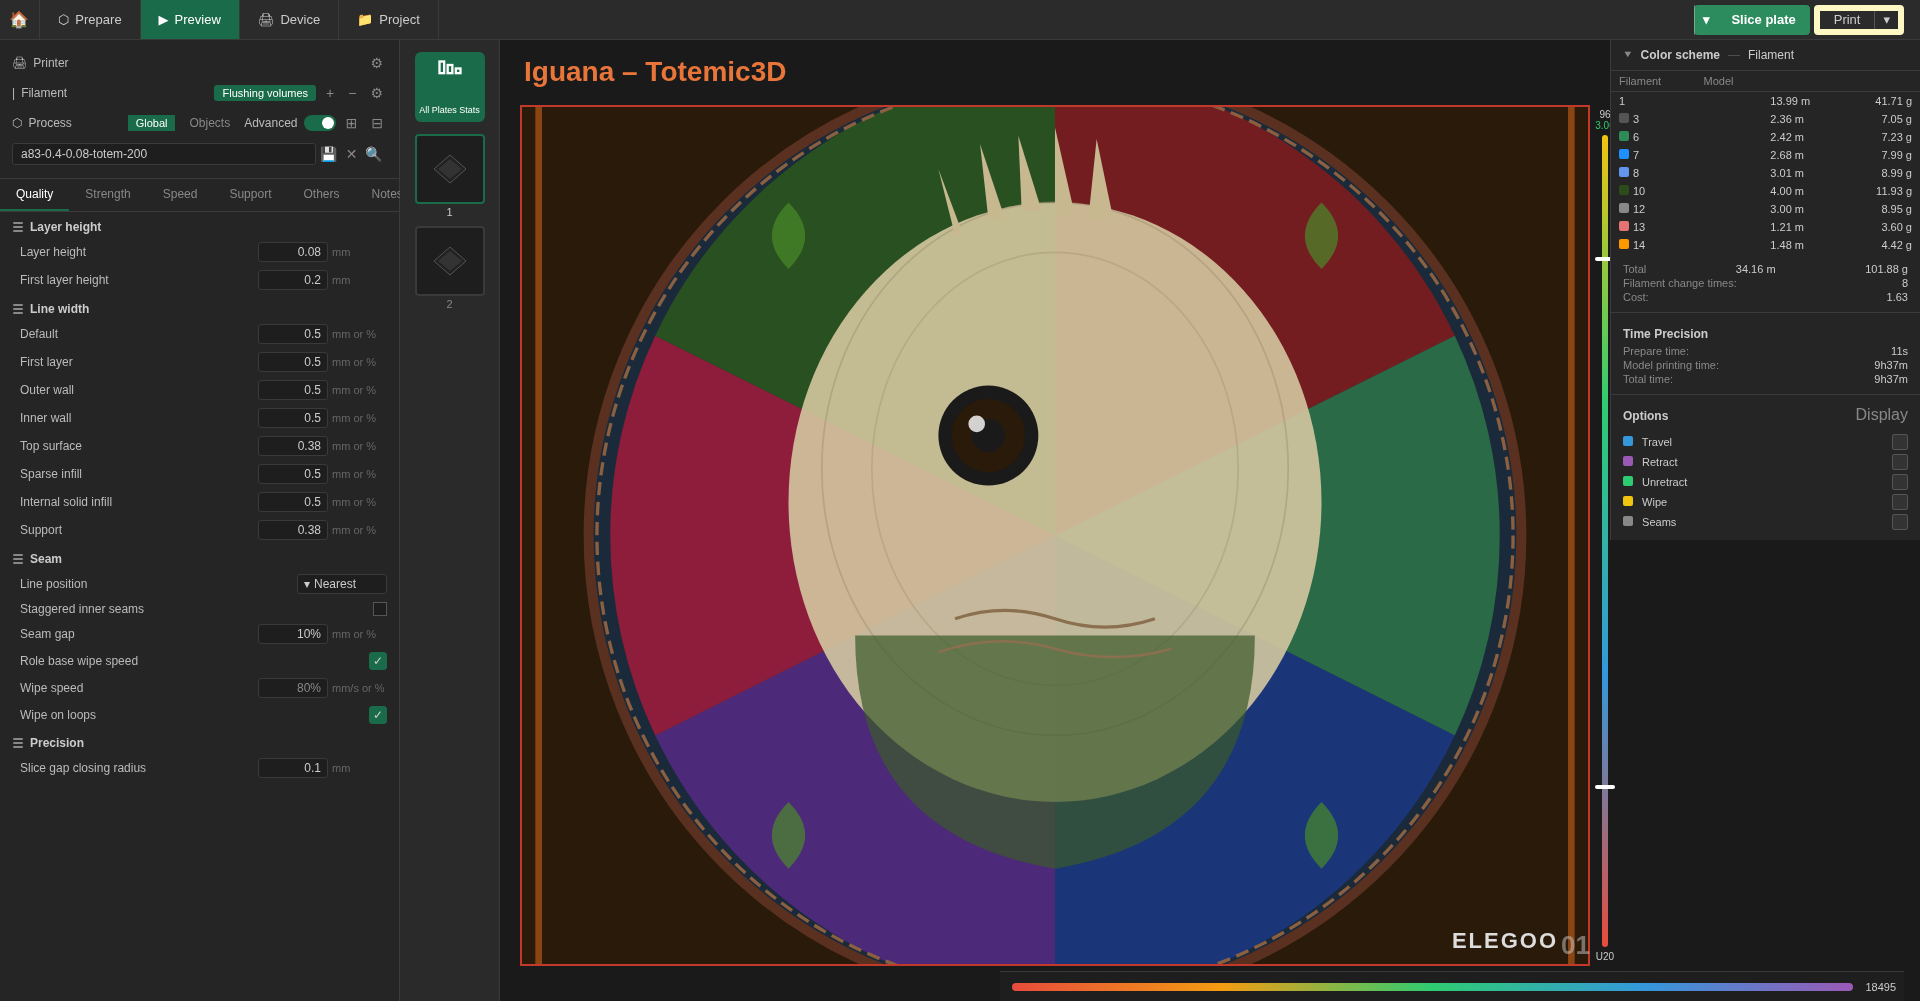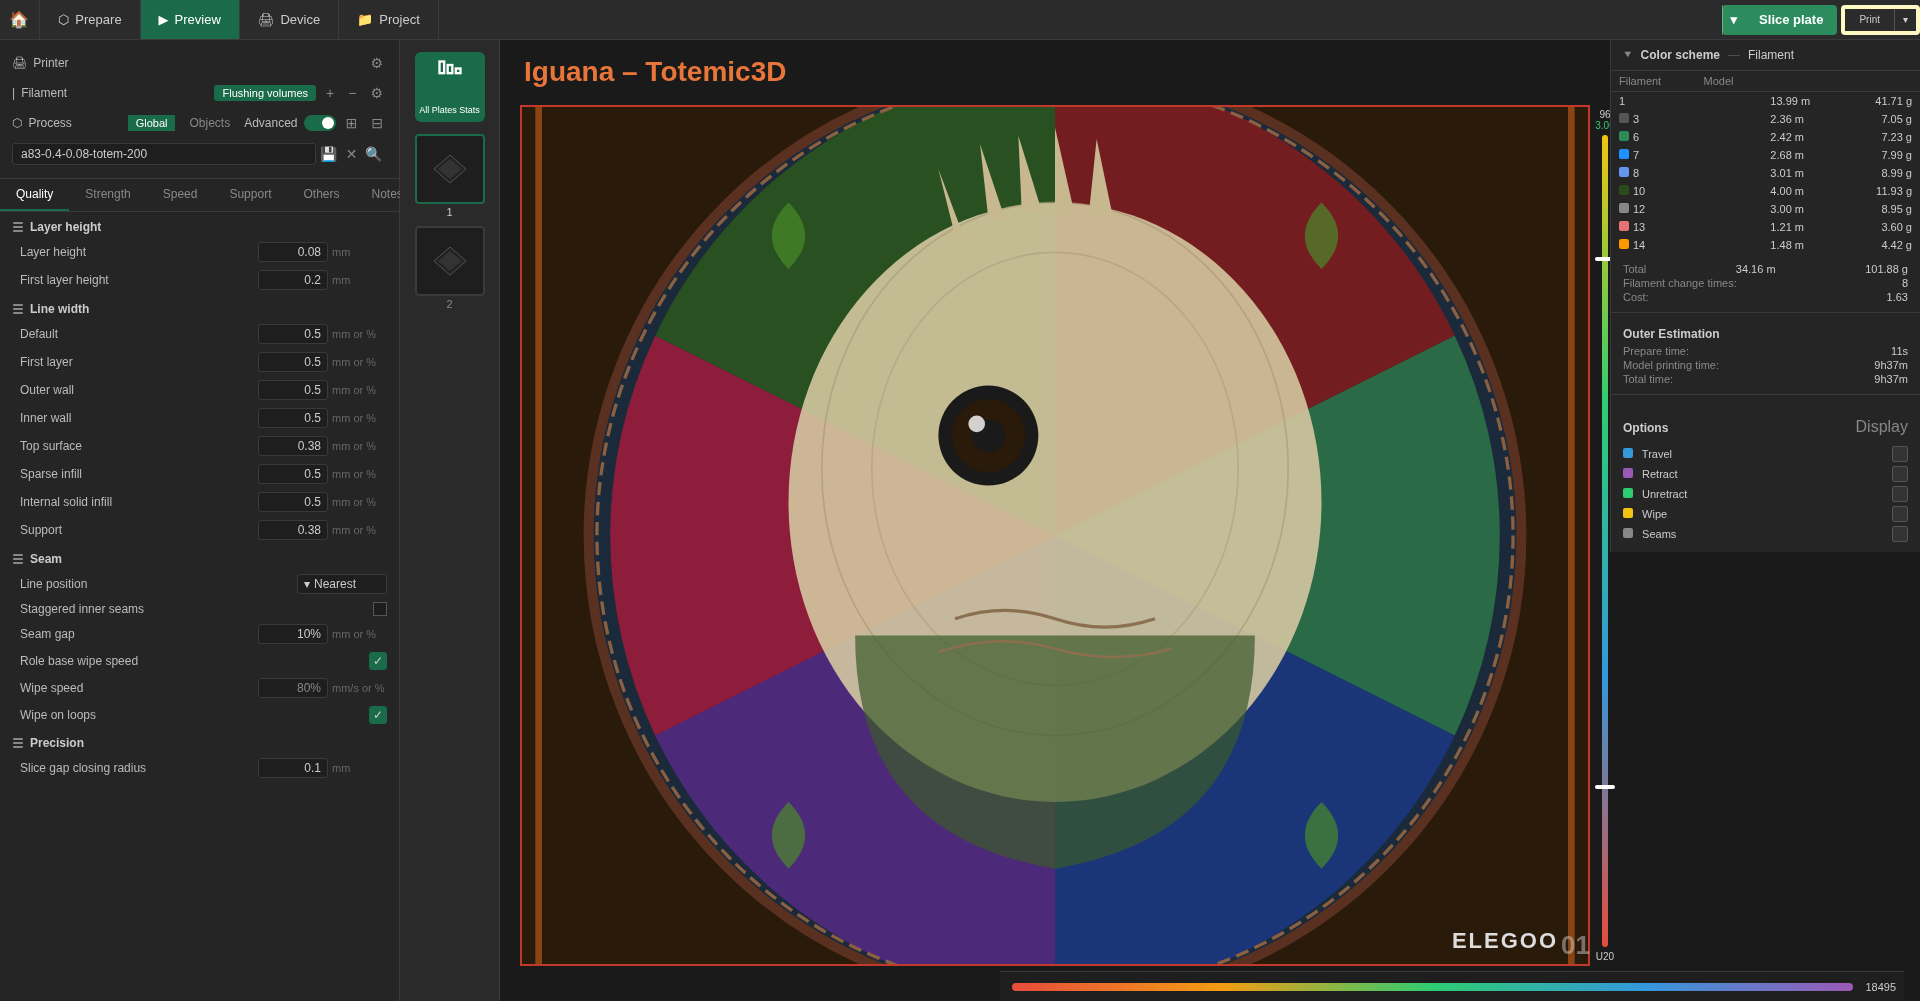--- a/index.html
+++ b/index.html
@@ -6,21 +6,21 @@
     body { background: #1a1a1a; color: #ccc; font-family: 'Segoe UI', Arial, sans-serif; font-size: 12px; overflow: hidden; width: 1920px; height: 1001px; }
 
     
     .topbar { display: flex; align-items: center; background: #2b2b2b; height: 40px; border-bottom: 1px solid #3a3a3a; }
     .topbar-btn { display: flex; align-items: center; gap: 6px; padding: 0 18px; height: 100%; color: #ccc; cursor: pointer; font-size: 13px; border-right: 1px solid #3a3a3a; }
     .topbar-btn.active { background: #1a6b4a; color: #fff; }
     .topbar-spacer { flex: 1; }
     .slice-btn { display: flex; align-items: center; background: #2d8c5e; color: #fff; height: 30px; border-radius: 4px; margin-right: 4px; cursor: pointer; font-size: 13px; font-weight: 600; }
     .slice-btn .main { padding: 0 14px; height: 100%; display: flex; align-items: center; }
     .slice-btn .arrow { padding: 0 8px; height: 100%; display: flex; align-items: center; border-left: 1px solid rgba(255,255,255,0.3); }
-    .print-btn { display: flex; align-items: center; background: #2b2b2b; border: 4px solid #fef9c3; color: #ccc; height: 30px; border-radius: 4px; cursor: pointer; font-size: 10px; }
+    .print-btn { display: flex; align-items: center; background: #2b2b2b; border: 6px solid #fef9c3; color: #ccc; height: 30px; border-radius: 4px; margin-right: 16px; cursor: pointer; font-size: 13px; }
     .print-btn .main { padding: 0 14px; height: 100%; display: flex; align-items: center; }
     .print-btn .arrow { padding: 0 8px; height: 100%; display: flex; align-items: center; border-left: 1px solid #555; }
     .home-icon { width: 40px; display: flex; align-items: center; justify-content: center; cursor: pointer; color: #ccc; border-right: 1px solid #3a3a3a; height: 100%; font-size: 16px; }
 
     
     .left-panel { position: absolute; top: 40px; left: 0; width: 400px; bottom: 0; background: #252525; border-right: 1px solid #3a3a3a; display: flex; flex-direction: column; }
 
     
     .sidebar-top { padding: 8px 12px; border-bottom: 1px solid #3a3a3a; }
     .sidebar-row { display: flex; align-items: center; justify-content: space-between; padding: 5px 0; }
@@ -488,37 +488,37 @@
       <span class="info-label">Filament change times:</span>
       <span>8</span>
     </div>
     <div class="info-row">
       <span class="info-label">Cost:</span>
       <span>1.63</span>
     </div>
   </div>
 
   <div class="info-section">
-    <div class="section-title">Outer Estimation</div>
+    <div class="section-title">Time Precision</div>
     <div class="info-row">
       <span class="info-label">Prepare time:</span>
       <span>11s</span>
     </div>
     <div class="info-row">
       <span class="info-label">Model printing time:</span>
       <span>9h37m</span>
     </div>
     <div class="info-row">
       <span class="info-label">Total time:</span>
       <span>9h37m</span>
     </div>
   </div>
 
   <div class="options-section">
-    <div style="display:flex;justify-content:space-between;align-items:center;margin-bottom:6px;margin-top:12px;">
+    <div style="display:flex;justify-content:space-between;align-items:center;margin-bottom:6px;">
       <span class="section-title">Options</span>
       <span style="color:#888;font-size:16px;">Display</span>
     </div>
     <div id="options-list">
         <div class="option-row">
     <span>
       <span class="option-dot" style="background:#3498db;"></span>
       Travel
     </span>
     <div class="option-toggle"></div>

